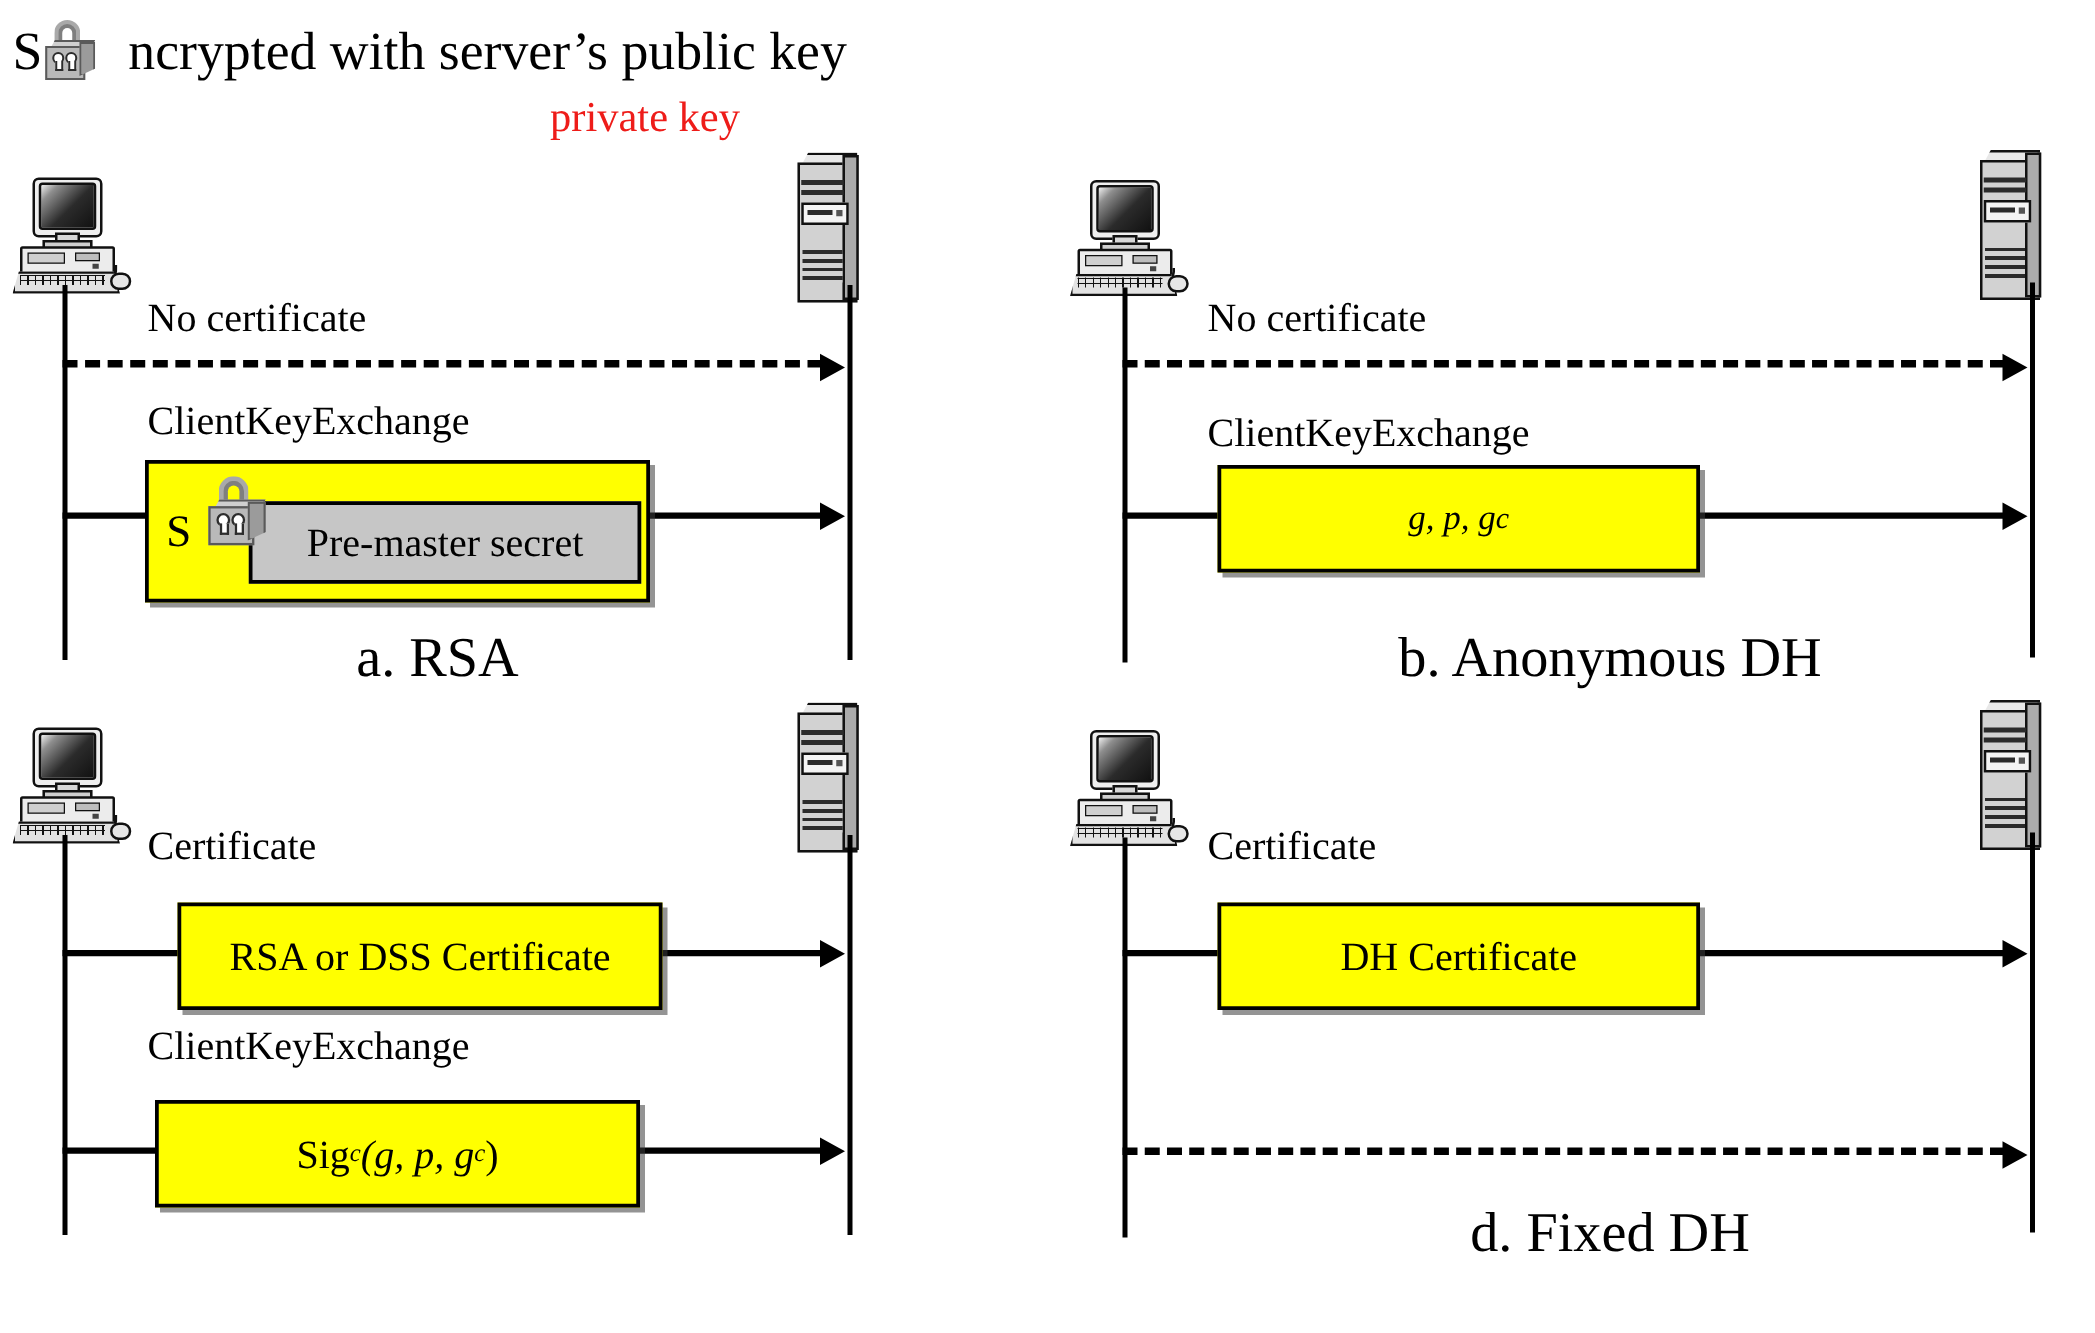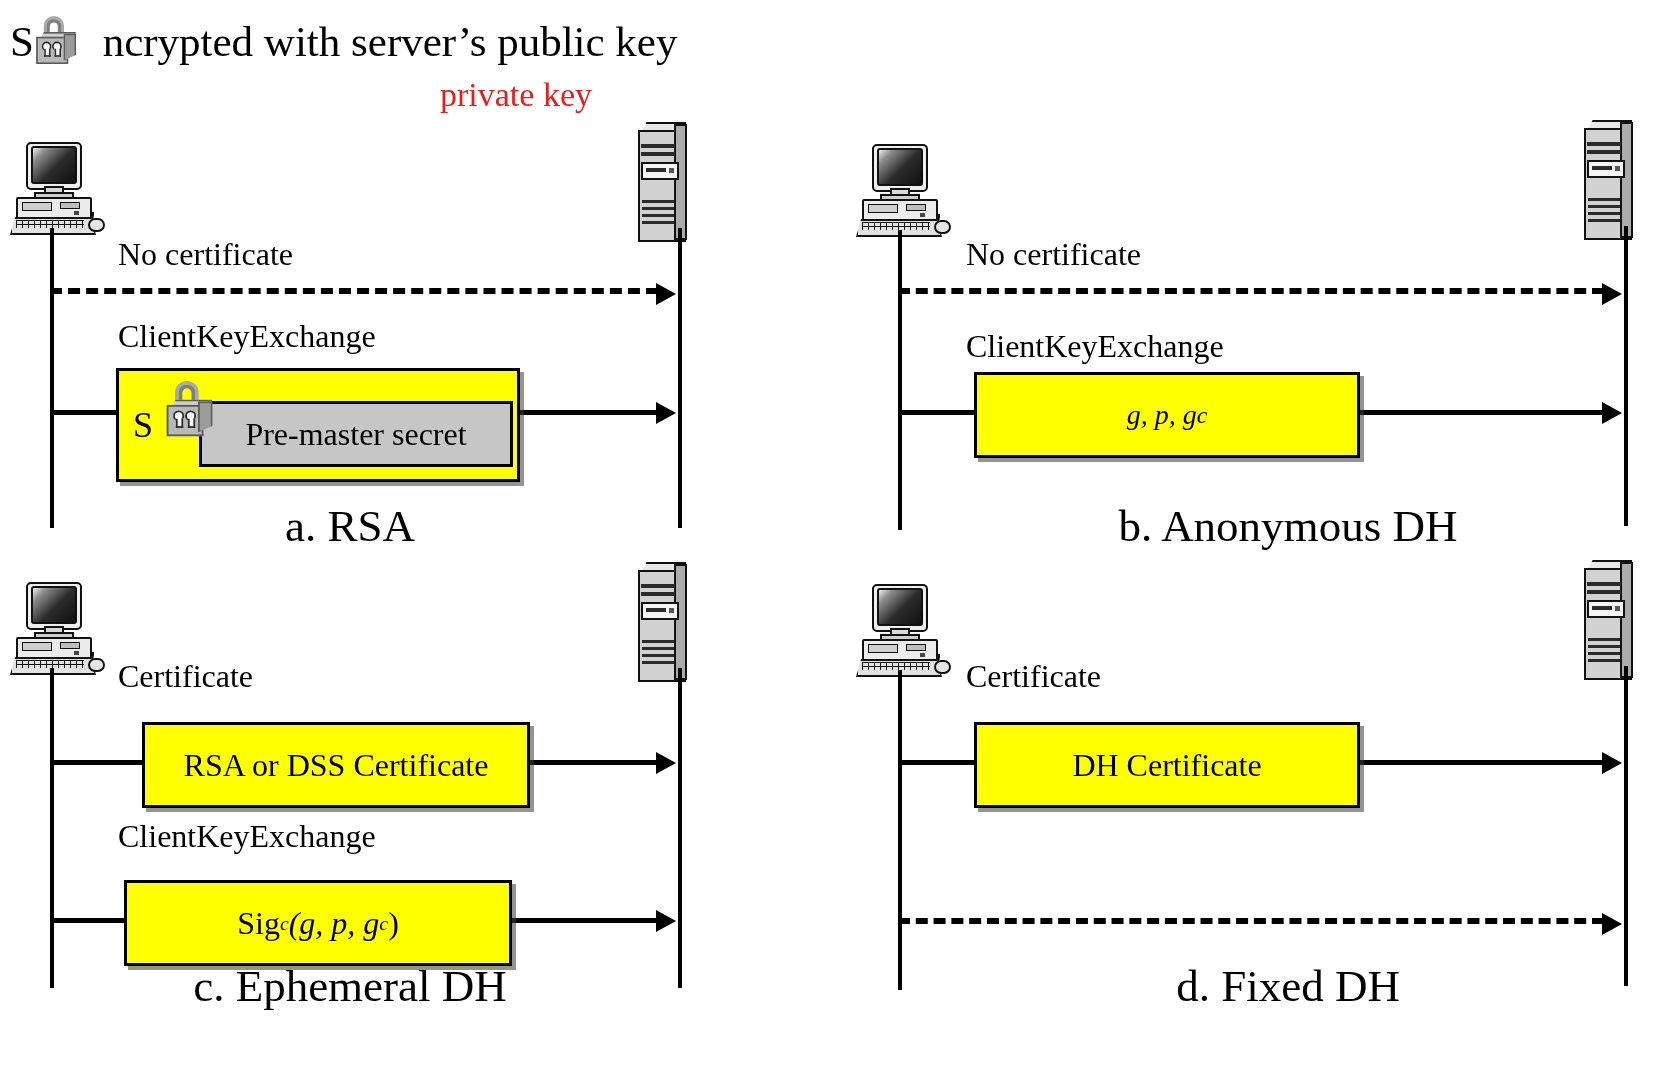--- a/index.html
+++ b/index.html
@@ -296,21 +296,20 @@
   <div class="arrow-solid" style="left:50px;top:358px;width:610px"></div>
   <div class="arrow-head" style="left:656px;top:350px"></div>
   <div class="ybox" style="left:124px;top:320px;width:382px;height:80px;">
     <span>Sig</span>
       <span class="sub">c</span>
       <span class="ital"> (g, p, g</span>
       <span class="sup ital">c</span>
       <span>)</span>
   </div>
 
-  <div class="caption" style="left:0;top:400px;width:700px">c. Ephemeral DH</div>
 </div>
 
 <div class="panel" id="panel-d">
 
   <div class="pc" style="left:16px;top:22px">
     <div class="mon-body"></div>
       <div class="mon-screen"></div>
       <div class="mon-neck"></div>
     <div class="mon-foot"></div>
       <div class="case"></div>

